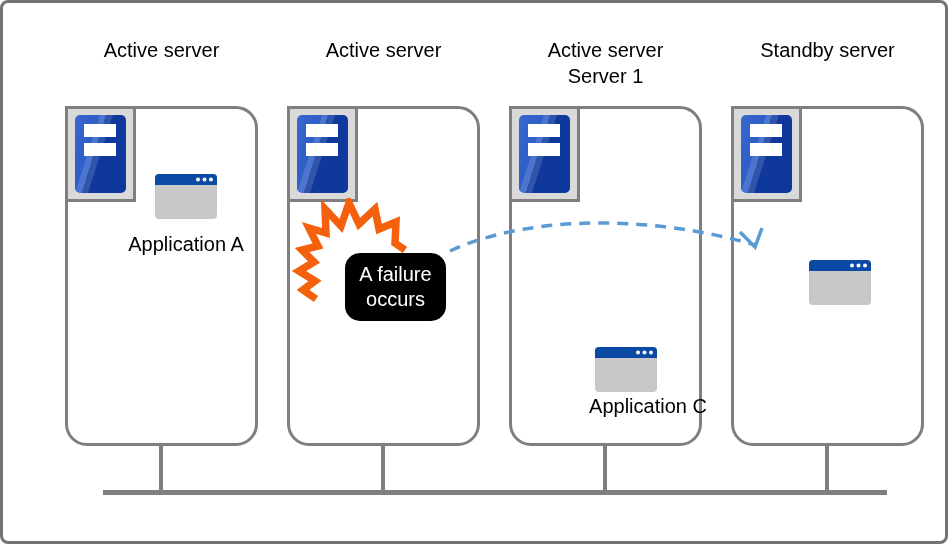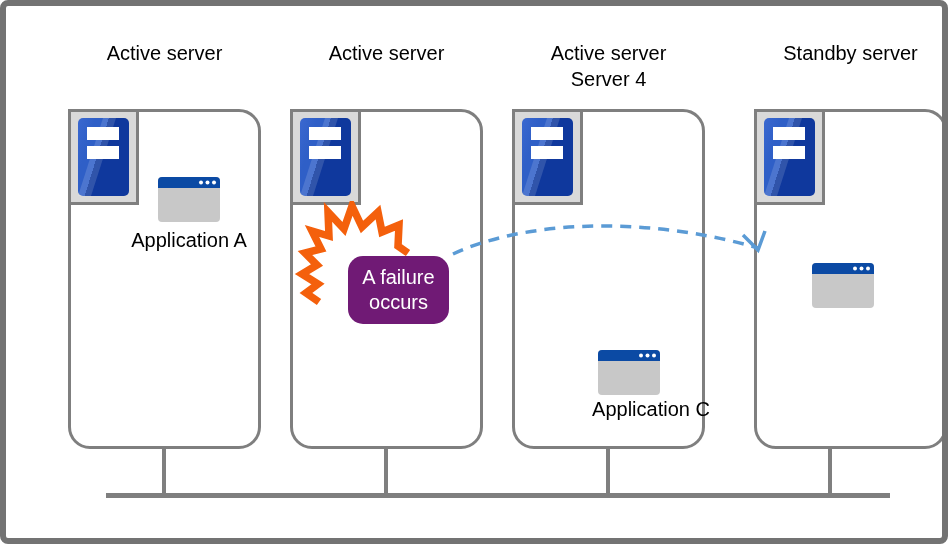--- a/index.html
+++ b/index.html
@@ -2,21 +2,21 @@
 <html><head>
 <meta charset="utf-8">
 <style>
   html,body{margin:0;padding:0;background:#ffffff;}
   body{font-family:"Liberation Sans", sans-serif;}
   .frame{
     position:relative;
     width:948px;height:544px;
     box-sizing:border-box;
     background:#ffffff;
-    border:6px solid #737373;
+    border:3px solid #737373;
     border-radius:8px;
     overflow:hidden;
   }
   .server-label{
     position:absolute;top:34px;width:193px;
     text-align:center;color:#000;
     font-size:20px;line-height:26px;
   }
   .server-box{
     position:absolute;top:103px;width:193px;height:340px;
@@ -32,29 +32,29 @@
   }
   .app-icon{position:absolute;z-index:2;width:62px;height:46px;}
   .app-label{
     position:absolute;z-index:2;width:170px;text-align:center;
     color:#000;font-size:20px;line-height:22px;white-space:nowrap;
   }
   .burst{position:absolute;left:285px;top:195px;width:130px;height:115px;z-index:2;}
   .failure-callout{
     position:absolute;left:342px;top:250px;width:101px;height:68px;
     box-sizing:border-box;padding:4px;
-    background:#701a75;border-radius:15px;
+    background:#000000;border-radius:15px;
     display:flex;align-items:center;justify-content:center;text-align:center;
     color:#ffffff;font-size:20px;line-height:25px;z-index:3;
   }
   .net-stub{position:absolute;top:440px;width:4px;height:52px;background:#7f7f7f;z-index:0;}
   .net-bus{position:absolute;left:100px;top:487px;width:784px;height:5px;background:#7f7f7f;z-index:0;}
   .arrow-overlay{position:absolute;left:0;top:0;z-index:5;pointer-events:none;}
   
-  .c1{left:62px;}  .c2{left:284px;}  .c3{left:506px;}  .c4{left:748px;}
+  .c1{left:62px;}  .c2{left:284px;}  .c3{left:506px;}  .c4{left:728px;}
 </style>
 </head>
 <body>
 
 <div class="frame">
 
   <svg width="0" height="0" style="position:absolute">
     <defs>
       <linearGradient id="towerGrad" x1="0" y1="0" x2="0.95" y2="0.45">
         <stop offset="0%" stop-color="#3a68d0"></stop>
@@ -84,21 +84,21 @@
       <rect x="16" y="34" width="32" height="13" fill="#ffffff"></rect>
     </svg>
   </div>
   <svg class="app-icon" style="left:152px;top:171px" viewBox="0 0 62 46">
     <rect x="0" y="0" width="62" height="45" rx="4" fill="#c8c8c8"></rect>
     <path d="M0 11 L0 4 Q0 0 4 0 L58 0 Q62 0 62 4 L62 11 Z" fill="#0b4aa4"></path>
     <circle cx="43" cy="5.5" r="2" fill="#ffffff"></circle>
     <circle cx="49.5" cy="5.5" r="2" fill="#ffffff"></circle>
     <circle cx="56" cy="5.5" r="2" fill="#ffffff"></circle>
   </svg>
-  <div class="app-label" style="left:98px;top:223px">Application A</div>
+  <div class="app-label" style="left:98px;top:230px">Application A</div>
 
   <div class="server-label c2">
     <div>Active server</div>
   </div>
   <div class="server-box c2"></div>
   <div class="icon-box c2">
     <svg width="65" height="90" viewBox="0 0 65 90">
       <rect x="7" y="6" width="51" height="78" rx="5" fill="url(#towerGrad)"></rect>
       <polygon points="7,84 32,6 45,6 20,84" fill="#ffffff" opacity="0.14"></polygon>
       <rect x="16" y="15" width="32" height="13" fill="#ffffff"></rect>
@@ -107,21 +107,21 @@
   </div>
   <svg class="burst" viewBox="0 0 130 115">
     <polyline points="28,101 15,92 27,83 11,73 26,64 14,52 30,48 21,30 38,35 37,11 53,28 61,5 71,26 87,11 91,31 108,24 107,45 117,52" fill="none" stroke="#f4600c" stroke-width="7.5" stroke-linejoin="miter" stroke-linecap="butt"></polyline>
   </svg>
   <div class="failure-callout">
     <span>A failure occurs</span>
   </div>
 
   <div class="server-label c3">
     <div>Active server</div>
-    <div>Server 4</div>
+    <div>Server 1</div>
   </div>
   <div class="server-box c3"></div>
   <div class="icon-box c3">
     <svg width="65" height="90" viewBox="0 0 65 90">
       <rect x="7" y="6" width="51" height="78" rx="5" fill="url(#towerGrad)"></rect>
       <polygon points="7,84 32,6 45,6 20,84" fill="#ffffff" opacity="0.14"></polygon>
       <rect x="16" y="15" width="32" height="13" fill="#ffffff"></rect>
       <rect x="16" y="34" width="32" height="13" fill="#ffffff"></rect>
     </svg>
   </div>

